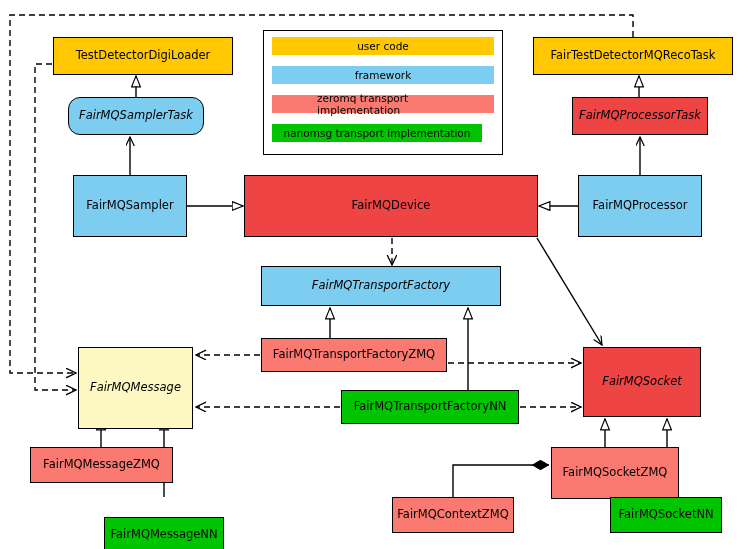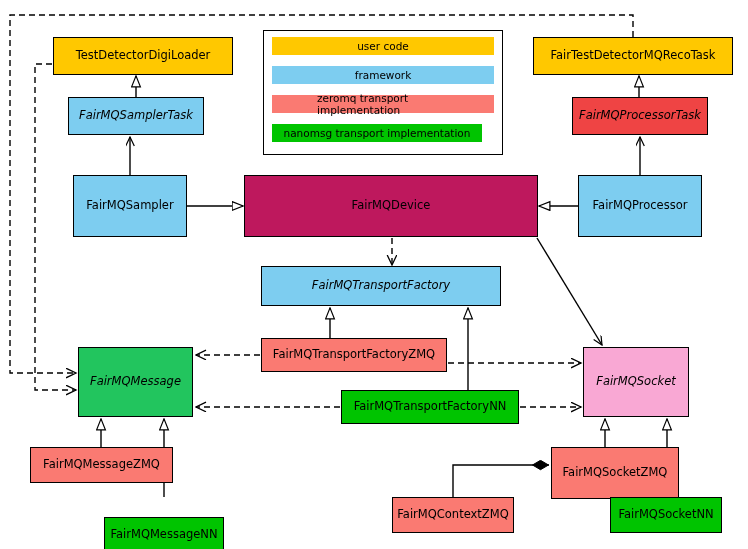--- a/index.html
+++ b/index.html
@@ -99,29 +99,29 @@
     <span>zeromq transport implementation</span>
   </div>
   <div class="legend-row" style="left:272px;top:124px;width:210px;height:18px;background:#00C400;">
     <span>nanomsg transport implementation</span>
   </div>
 
   <div class="node" style="left:53px;top:37px;width:180px;height:38px;background:#FFC800;">
     <span>TestDetectorDigiLoader</span>
   </div>
 
-  <div class="node abstract" style="left:68px;top:97px;width:136px;height:38px;background:#7DCDF0;">
+  <div class="node abstract" style="left:68px;top:97px;width:136px;height:38px;background:#7DCDF0;border-radius:12px;">
     <span>FairMQSamplerTask</span>
   </div>
 
   <div class="node" style="left:73px;top:175px;width:114px;height:62px;background:#7DCDF0;">
     <span>FairMQSampler</span>
   </div>
 
-  <div class="node" style="left:244px;top:175px;width:294px;height:62px;background:#be185d;">
+  <div class="node" style="left:244px;top:175px;width:294px;height:62px;background:#ef4444;">
     <span>FairMQDevice</span>
   </div>
 
   <div class="node" style="left:578px;top:175px;width:124px;height:62px;background:#7DCDF0;">
     <span>FairMQProcessor</span>
   </div>
 
   <div class="node abstract" style="left:572px;top:97px;width:136px;height:38px;background:#ef4444;">
     <span>FairMQProcessorTask</span>
   </div>
@@ -135,25 +135,25 @@
   </div>
 
   <div class="node" style="left:261px;top:338px;width:186px;height:34px;background:#FA7A72;">
     <span>FairMQTransportFactoryZMQ</span>
   </div>
 
   <div class="node" style="left:341px;top:390px;width:178px;height:34px;background:#00C400;">
     <span>FairMQTransportFactoryNN</span>
   </div>
 
-  <div class="node abstract" style="left:78px;top:347px;width:115px;height:70px;background:#22c55e;">
+  <div class="node abstract" style="left:78px;top:347px;width:115px;height:82px;background:#fef9c3;">
     <span>FairMQMessage</span>
   </div>
 
-  <div class="node abstract" style="left:583px;top:347px;width:106px;height:70px;background:#f9a8d4;">
+  <div class="node abstract" style="left:583px;top:347px;width:118px;height:70px;background:#ef4444;">
     <span>FairMQSocket</span>
   </div>
 
   <div class="node" style="left:30px;top:447px;width:143px;height:36px;background:#FA7A72;">
     <span>FairMQMessageZMQ</span>
   </div>
 
   <div class="node" style="left:104px;top:497px;width:120px;height:36px;background:#00C400;margin-top:20px;">
     <span>FairMQMessageNN</span>
   </div>

